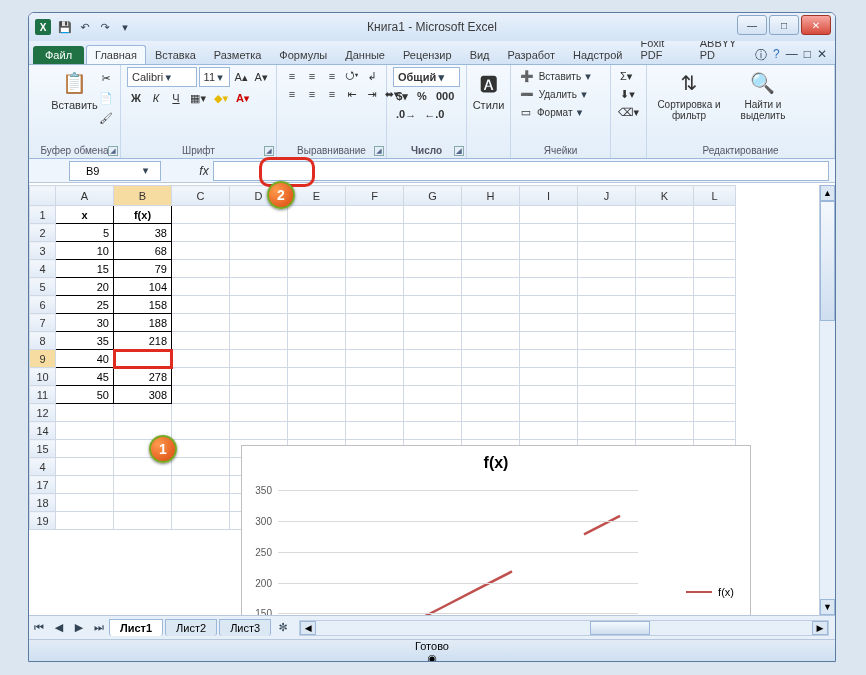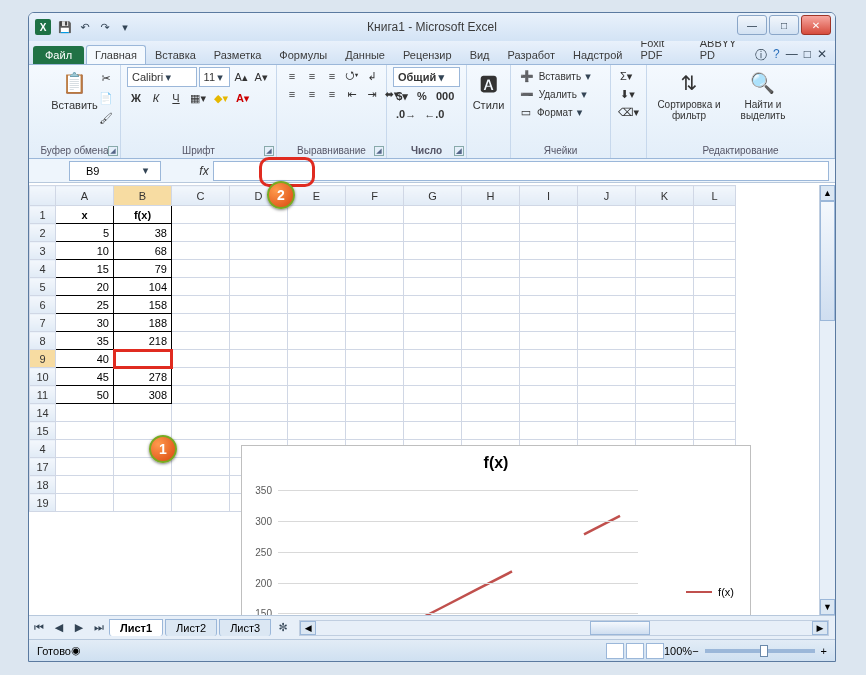--- a/index.html
+++ b/index.html
@@ -73,21 +73,21 @@
   
   .sheetbar { position:absolute; bottom:22px; left:0; right:0; height:24px; background:#e7eff8; border-top:1px solid #b7c8dc; display:flex; align-items:center; font-size:11px;}
   .navbtn { width:18px; height:18px; display:flex; align-items:center; justify-content:center; color:#345; margin:0 1px;}
   .sheet-tab { padding:2px 10px; background:#fff; border:1px solid #9bb7d9; border-bottom:none; border-radius:0 0 3px 3px; margin-right:2px;}
   .sheet-tab.inact { background:#dbe7f3;}
   .hscroll { flex:1; height:16px; background:#e7eff8; border:1px solid #c0cee0; margin:0 6px; position:relative;}
   .hscroll .thumb{ position:absolute; left:55%; top:0; bottom:0; width:60px; background:linear-gradient(#f4f8fd,#cfdef0); border:1px solid #9bb7d9;}
   .hscroll .arr{ position:absolute; top:0; bottom:0; width:16px; background:#dbe7f3; border:1px solid #9bb7d9; display:flex;align-items:center;justify-content:center;font-size:9px;}
   .hscroll .arr.l{left:0;} .hscroll .arr.r{right:0;}
 
-  .status { position:absolute; bottom:0; left:0; right:0; height:22px; background:linear-gradient(#e2ecf6,#cfe0f1); border-top:1px solid #b7c8dc; display:flex; align-items:center; font-size:11px; padding:0 8px; }
+  .status { position:absolute; bottom:0; left:0; right:0; height:22px; background:linear-gradient(#e2ecf6,#cfe0f1); border-top:1px solid #b7c8dc; display:flex; align-items:center; font-size:11px; padding:0 8px; flex-direction:column;}
   .status .spacer{flex:1;}
   .viewbtn{width:18px;height:16px;border:1px solid #9bb7d9;background:#fff;margin-left:2px;}
   .zoom-slider{width:110px;height:4px;background:#9bb7d9;position:relative;margin:0 6px;}
   .zoom-slider .th{position:absolute;left:50%;top:-4px;width:8px;height:12px;background:#fff;border:1px solid #6a89ab;}
 
   .vscroll{position:absolute;right:0;top:172px;bottom:46px;width:16px;background:#e7eff8;border-left:1px solid #c0cee0;}
   .vscroll .arr{position:absolute;left:0;right:0;height:16px;background:#dbe7f3;border:1px solid #9bb7d9;display:flex;align-items:center;justify-content:center;font-size:9px;}
   .vscroll .arr.u{top:0;} .vscroll .arr.d{bottom:0;}
   .vscroll .thumb{position:absolute;left:0;right:0;top:16px;height:120px;background:linear-gradient(#f4f8fd,#cfdef0);border:1px solid #9bb7d9;}
 </style>
@@ -461,20 +461,35 @@
             <td class="" style=""></td>
             <td class="" style=""></td>
             <td class="" style=""></td>
             <td class="" style=""></td>
             <td class="" style=""></td>
             <td class="" style=""></td>
             <td class="" style=""></td>
             <td class="" style=""></td>
           </tr>
           <tr>
+            <th class="rowhdr">12</th>
+            <td class="" style=""></td>
+            <td class="" style=""></td>
+            <td class="" style=""></td>
+            <td class="" style=""></td>
+            <td class="" style=""></td>
+            <td class="" style=""></td>
+            <td class="" style=""></td>
+            <td class="" style=""></td>
+            <td class="" style=""></td>
+            <td class="" style=""></td>
+            <td class="" style=""></td>
+            <td class="" style=""></td>
+          </tr>
+          <tr>
             <th class="rowhdr">14</th>
             <td class="" style=""></td>
             <td class="" style=""></td>
             <td class="" style=""></td>
             <td class="" style=""></td>
             <td class="" style=""></td>
             <td class="" style=""></td>
             <td class="" style=""></td>
             <td class="" style=""></td>
             <td class="" style=""></td>

